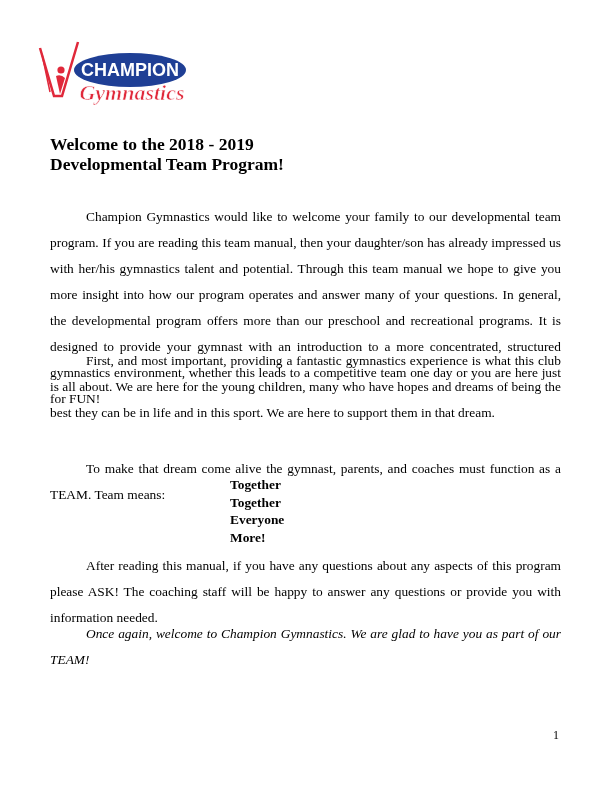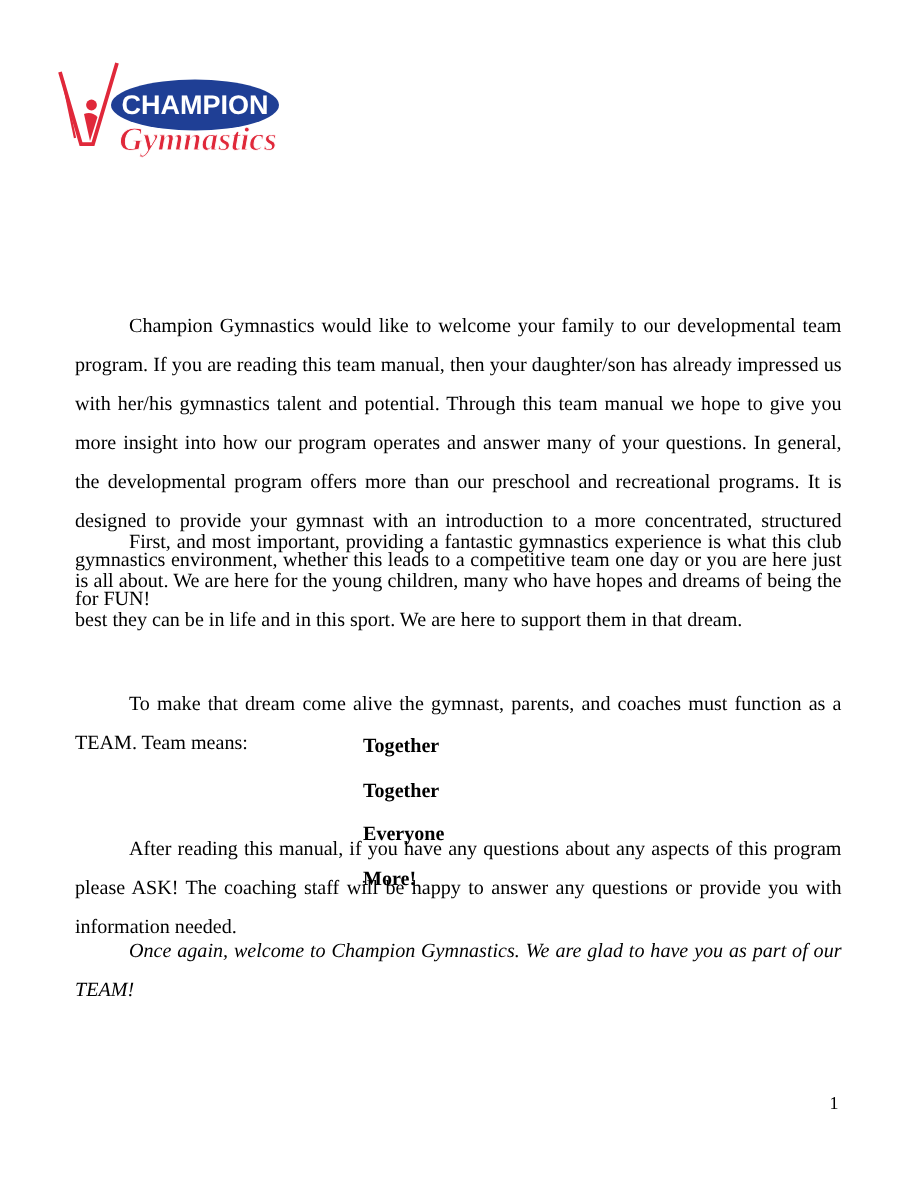--- a/index.html
+++ b/index.html
@@ -3,41 +3,43 @@
 <meta charset="utf-8">
 <style>
   html, body { margin: 0; padding: 0; background: #ffffff; }
   body { width: 612px; height: 792px; position: relative; overflow: hidden;
          font-family: "Liberation Serif", "DejaVu Serif", serif; color: #000; }
   .logo { position: absolute; left: 34px; top: 40px; width: 160px; height: 68px; }
   .title { position: absolute; left: 50px; top: 134px; font-weight: bold; font-size: 17.5px; line-height: 20px; }
   .para { position: absolute; left: 50px; width: 511px; font-size: 13.4px; line-height: 26px;
           text-align: justify; text-indent: 36px; margin: 0; }
   .team-list { position: absolute; left: 230px; top: 476px; font-weight: bold; font-size: 13.4px; line-height: 17.5px; }
-  .team-list div { margin: 12px; }
+  .team-list div { margin: 0; }
   .page-num { position: absolute; left: 553px; top: 728px; font-size: 12px; }
 </style>
 </head>
 <body>
 
 <div class="logo">
   <svg width="160" height="68" viewBox="0 0 160 68">
 
     <path d="M6 8 L20 56 L28 56 L44 2" stroke="#e0283a" stroke-width="2.5" fill="none"></path>
     <path d="M8 14 L16 52" stroke="#e0283a" stroke-width="1.5" fill="none"></path>
     <circle cx="27" cy="30" r="3.6" fill="#e0283a"></circle>
     <path d="M22 36 Q27 34 31 38 L26 54 Z" fill="#e0283a"></path>
 
     <ellipse cx="96" cy="30" rx="56" ry="17" fill="#1f3f95"></ellipse>
     <text x="96" y="36" text-anchor="middle" font-family="'Liberation Sans', sans-serif" font-weight="bold" font-size="18" fill="#ffffff">CHAMPION</text>
     <text x="98" y="60" text-anchor="middle" font-family="'Liberation Serif', serif" font-style="italic" font-weight="bold" font-size="22" fill="#e0283a" stroke="#ffffff" stroke-width="0.6">Gymnastics</text>
   </svg>
 </div>
 
 <div class="title">
+  <div>Welcome to the 2018 - 2019</div>
+  <div>Developmental Team Program!</div>
 </div>
 
 <p class="para" style="top:204px;">Champion Gymnastics would like to welcome your family to our developmental team program.  If you are reading this team manual, then your daughter/son has already impressed us with her/his gymnastics talent and potential.  Through this team manual we hope to give you more insight into how our program operates and answer many of your questions.  In general, the developmental program offers more than our preschool and recreational programs. It is designed to provide your gymnast with an introduction to a more concentrated, structured gymnastics environment, whether this leads to a competitive team one day or you are here just for FUN!</p>
 <p class="para" style="top:348px;">First, and most important, providing a fantastic gymnastics experience is what this club is all about.  We are here for the young children, many who have hopes and dreams of being the best they can be in life and in this sport.  We are here to support them in that dream.</p>
 <p class="para" style="top:456px;">To make that dream come alive the gymnast, parents, and coaches must function as a TEAM.  Team means:</p>
 
 <div class="team-list">
   <div>Together</div>
   <div>Together</div>
   <div>Everyone</div>

